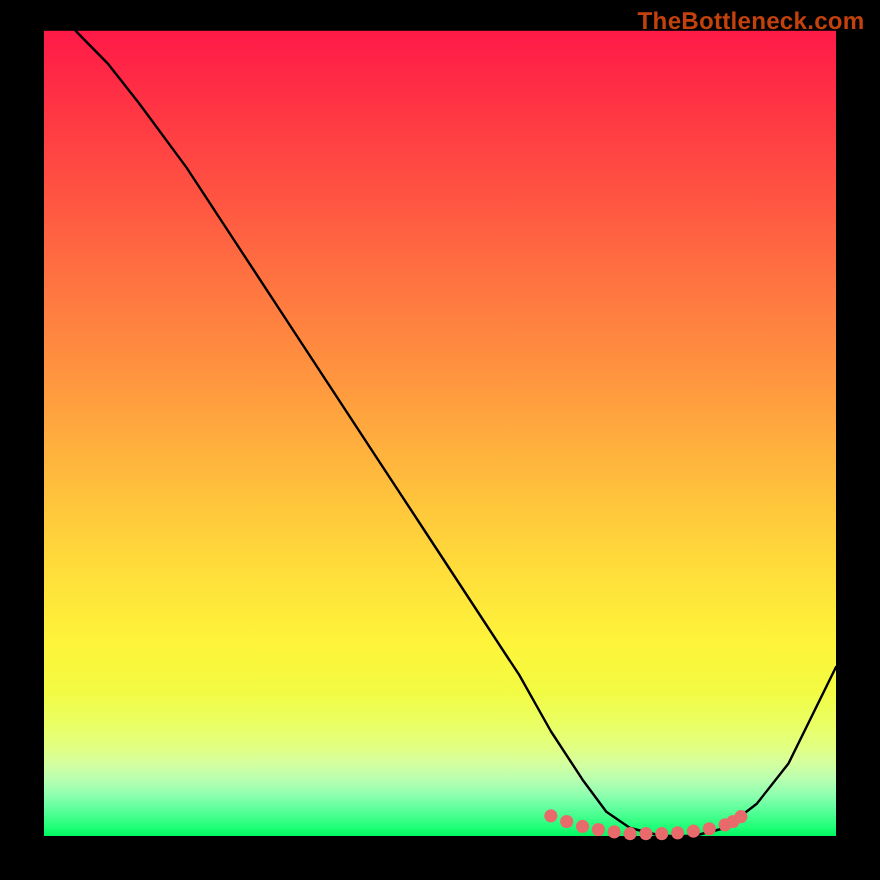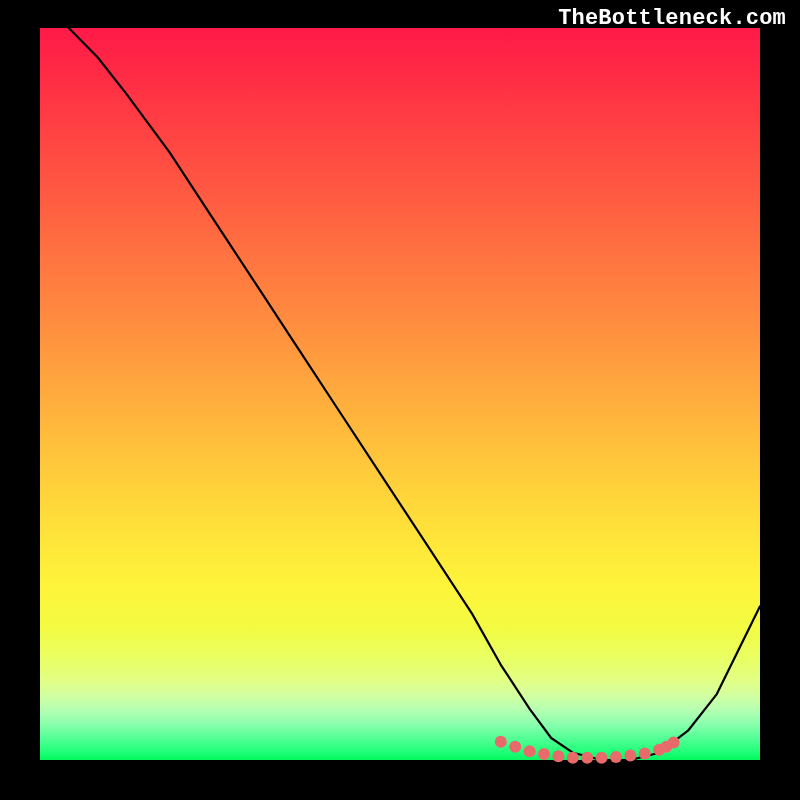--- a/index.html
+++ b/index.html
@@ -14,26 +14,25 @@
   .frame {
     position: relative;
     width: 800px;
     height: 800px;
     background: #000;
   }
   .watermark {
     position: absolute;
     top: 6px;
     right: 14px;
-    color: #ffffff;
+    color: #c2410c;
     font-size: 22px;
     font-weight: 600;
     letter-spacing: 0.2px;
     user-select: none;
-    font-family: Liberation Mono, monospace;
   }
   .plot-area {
     position: absolute;
     left: 40px;
     top: 28px;
     width: 720px;
     height: 732px;
     background: linear-gradient(
       to bottom,
       #ff1a48 0%,

